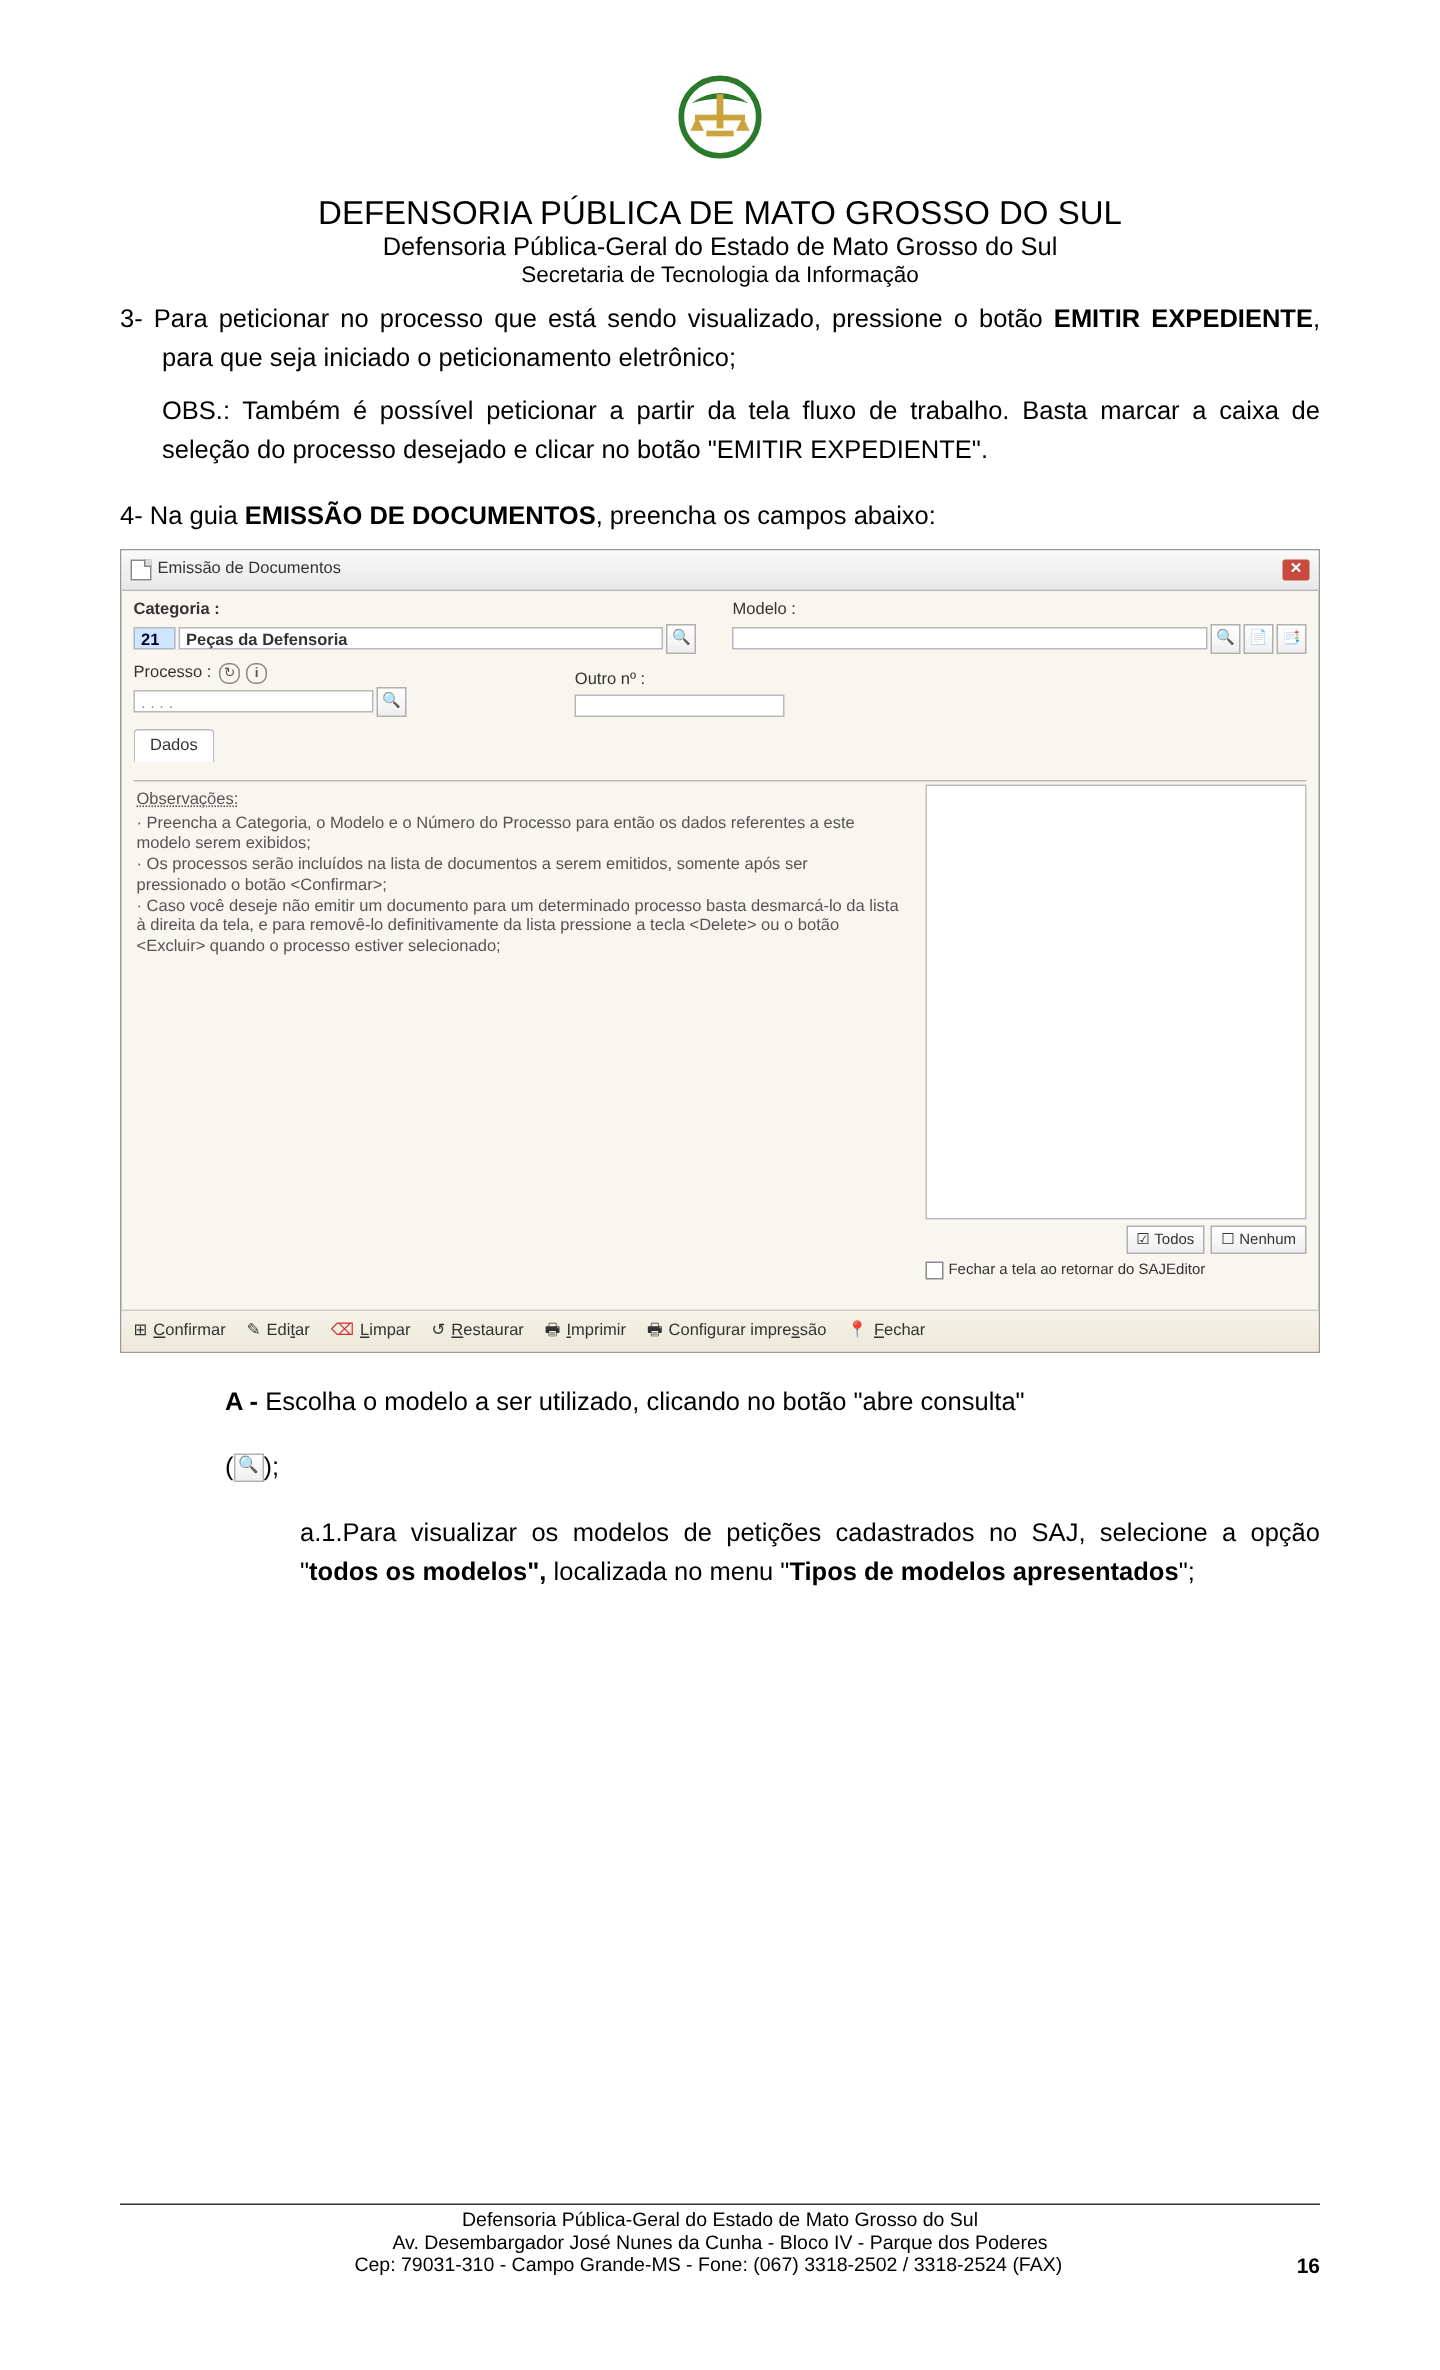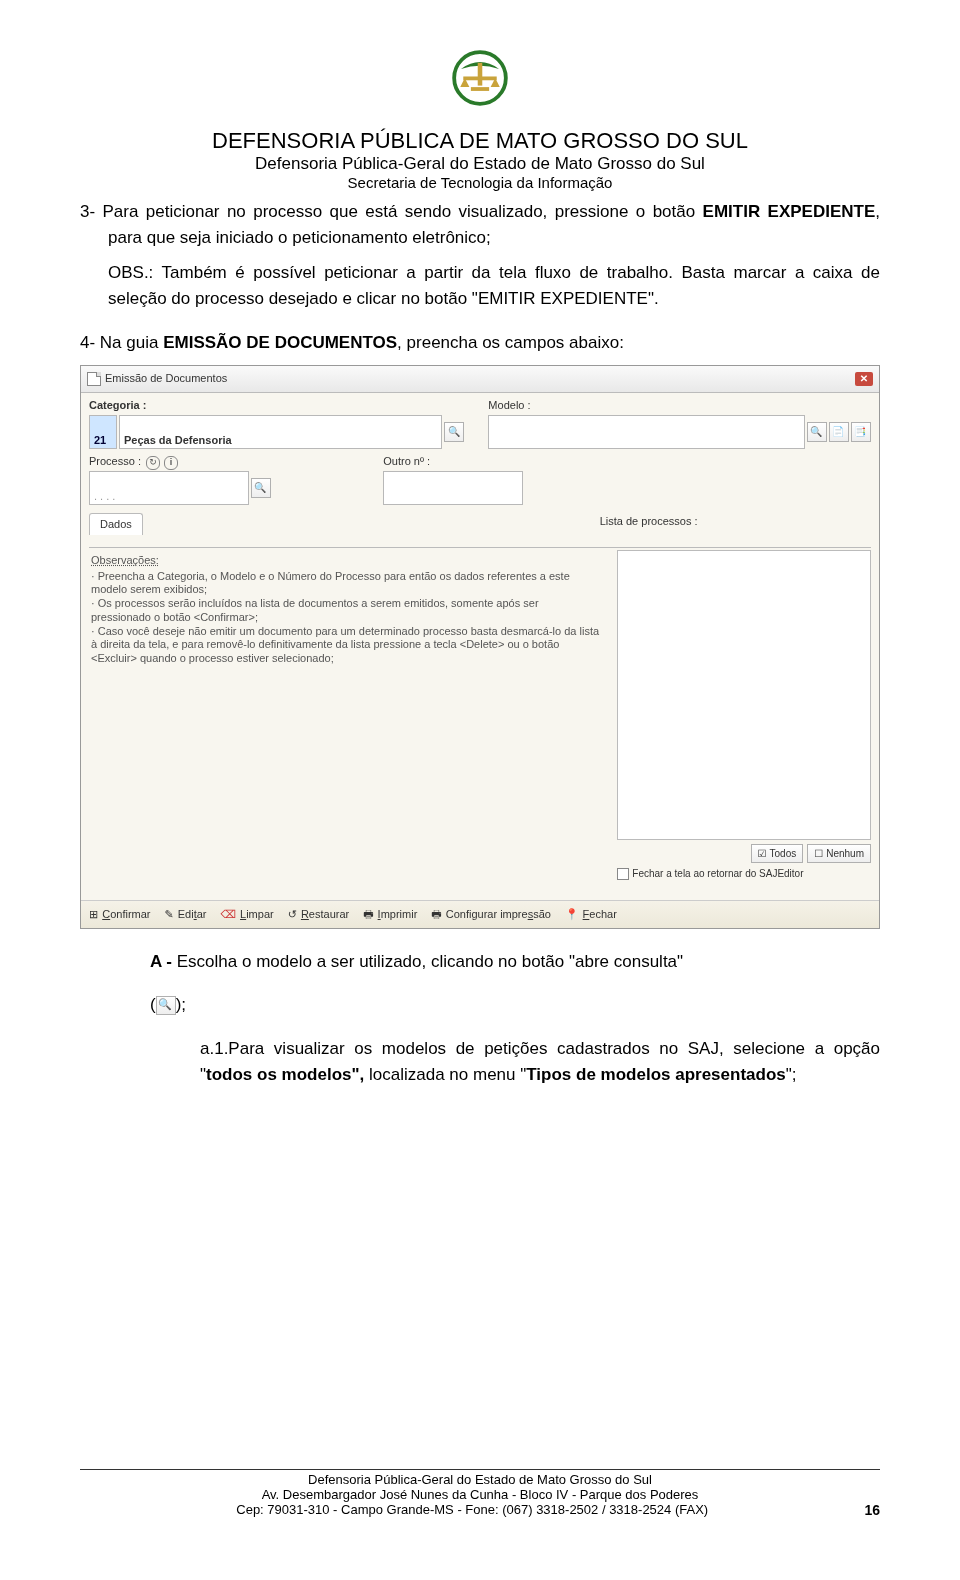--- a/index.html
+++ b/index.html
@@ -86,22 +86,22 @@
   }
   .ss-row { display:flex; padding: 4px 8px 0 8px; gap: 24px; align-items:flex-end;}
   .ss-col { display:flex; flex-direction:column; }
   .ss-label { font-size: 11px; color:#333; margin-bottom:1px;}
   .ss-field {
     display:flex; align-items:center; gap:2px;
   }
   .ss-input {
     border:1px solid #b8b8b8;
     background:#fff;
-    height:34px;
-    padding: 16px 4px;
+    height:15px;
+    padding: 0 4px;
     font-size:11px;
     box-sizing:border-box;
   }
   .ss-minibtn {
     width:18px; height:18px;
     border:1px solid #b0b0b0;
     background:linear-gradient(#fff,#eee);
     display:inline-flex; align-items:center; justify-content:center;
     font-size:10px;
     color:#555;
@@ -276,23 +276,20 @@
           </div>
         </div>
       </div>
 
       <div style="display:flex;">
         <div style="flex:0 0 65%;">
           <div class="ss-tabs">
             <span class="ss-tab">Dados</span>
           </div>
         </div>
-        <div style="flex:1; padding: 6px 8px 0 0;">
-          <span class="ss-label">Lista de processos :</span>
-        </div>
       </div>
 
       <div class="ss-main">
         <div class="ss-left">
           <div style="text-decoration:underline dotted; margin-bottom:2px;">Observações:</div>
           <div>· Preencha a Categoria, o Modelo e o Número do Processo para então os dados referentes a este modelo serem exibidos;</div>
           <div>· Os processos serão incluídos na lista de documentos a serem emitidos, somente após ser pressionado o botão &lt;Confirmar&gt;;</div>
           <div>· Caso você deseje não emitir um documento para um determinado processo basta desmarcá-lo da lista à direita da tela, e para removê-lo definitivamente da lista pressione a tecla &lt;Delete&gt; ou o botão &lt;Excluir&gt; quando o processo estiver selecionado;</div>
         </div>
         <div class="ss-right">

